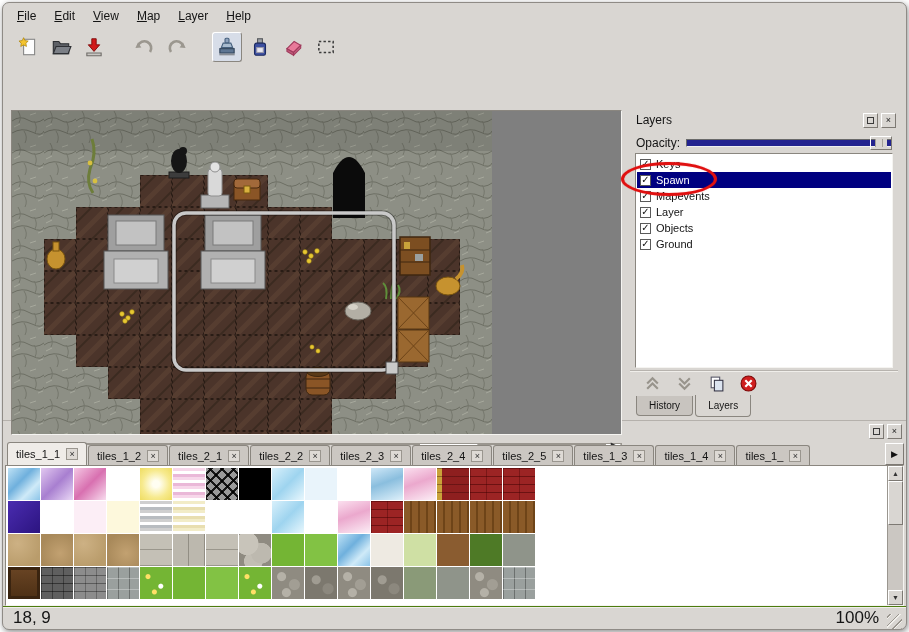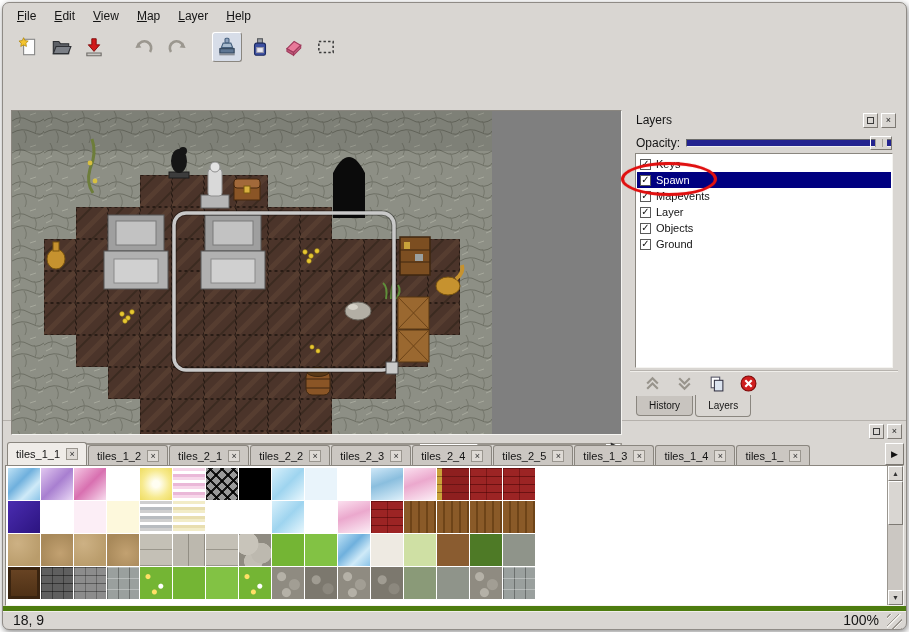--- a/index.html
+++ b/index.html
@@ -109,21 +109,21 @@
     border-left:1px solid #9a968f;display:flex;flex-direction:column;}
   .vs-btn{height:15px;flex:0 0 auto;background:var(--chrome);
     border:1px solid;border-color:#ffffff #7d7973 #7d7973 #ffffff;
     display:flex;align-items:center;justify-content:center;font-size:7px;color:#333;}
   .vs-track{flex:1 1 auto;position:relative;}
   .vs-thumb{position:absolute;top:0;left:0;right:0;height:44px;background:var(--chrome);
     border:1px solid;border-color:#ffffff #7d7973 #7d7973 #ffffff;}
 
   
   .statusbar{height:23px;flex:0 0 auto;display:flex;align-items:center;padding:0 4px 0 10px;
-    border-top:5px solid #4d7c0f;box-shadow:inset 0 1px 0 #f0eeea;font-size:14px;}
+    border-top:1px solid #4d7c0f;box-shadow:inset 0 1px 0 #f0eeea;font-size:17px;}
   .sb-spacer{flex:1;}
   .grip{width:15px;height:15px;margin-left:8px;align-self:flex-end;
     background:
       linear-gradient(135deg,transparent 0 50%,transparent 50%),
       repeating-linear-gradient(135deg,transparent 0 2px,#9a968f 2px 3px,#f2f0ec 3px 4px,transparent 4px 6px);}
 
   
   .t-water-blue{background:linear-gradient(135deg,#bfe2f5 0%,#6fb0dd 40%,#cfeaf8 70%,#8cc4e8 100%);}
   .t-water-purple{background:linear-gradient(135deg,#e2c8f0,#a87fd0 50%,#ead8f6);}
   .t-water-pink{background:linear-gradient(135deg,#f5c8e4,#d870b0 50%,#f8dcee);}

